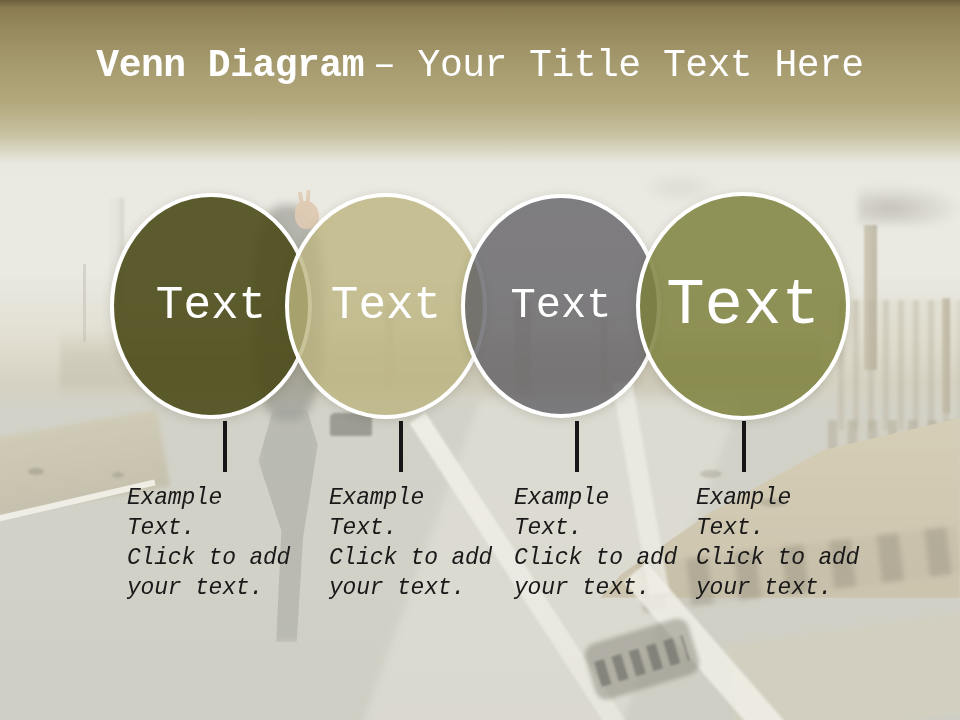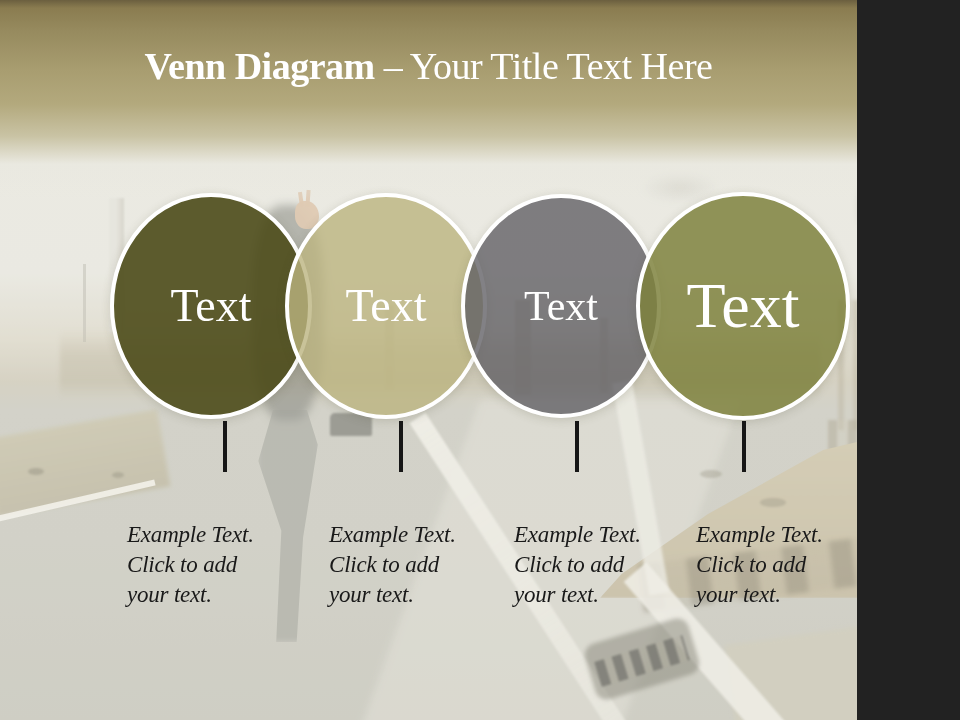--- a/index.html
+++ b/index.html
@@ -1,18 +1,18 @@
 <!DOCTYPE html>
 <html><head>
 <meta charset="utf-8">
 <style>
   html,body{margin:0;padding:0;background:#222;}
   .slide{
-    position:relative; width:857px; height:720px; overflow:hidden;
-    font-family:Liberation Serif, serif;
+    position:relative; width:960px; height:720px; overflow:hidden;
+    font-family:Liberation Mono, monospace;
     background:#d946ef;
   }
   
   .photo{position:absolute; inset:0; z-index:0;
     background:linear-gradient(180deg,
       #ebeae2 0%, #e9e8e0 38%, #ddd8c8 47%, #ccc6b3 53%,
       #c7c6bb 57%, #c6c5ba 75%, #c1c0b4 100%);}
   .photo div{position:absolute;}
   .left-chimney{left:109px;top:198px;width:15px;height:135px;
     background:linear-gradient(90deg,#e4e2da 45%,#c9c6bb);opacity:.85;filter:blur(1px);}
@@ -92,21 +92,21 @@
   .c2{left:285px;top:193px;width:202px;height:226px;z-index:2;}
   .c3{left:461px;top:194px;width:200px;height:224px;z-index:3;}
   .c4{left:636px;top:192px;width:214px;height:228px;z-index:4;}
   .circle-label{color:#fff;line-height:1;}
   .l1,.l2{font-size:46px;}
   .l3{font-size:42px;}
   .l4{font-size:64px;}
   .tick{position:absolute;width:4px;height:51px;top:421px;z-index:5;}
   .t1{left:223px;} .t2{left:399px;} .t3{left:575px;} .t4{left:742px;}
   
-  .caption{position:absolute;top:520px;width:175px;z-index:6;
+  .caption{position:absolute;top:483px;width:175px;z-index:6;
     font-size:23px;line-height:30px;font-style:italic;color:#191919;
     white-space:pre-line;letter-spacing:-0.2px;}
   .cap1{left:127px;} .cap2{left:329px;} .cap3{left:514px;} .cap4{left:696px;}
 </style>
 </head>
 <body>
 
 <div class="slide">
 
   <div class="photo">

